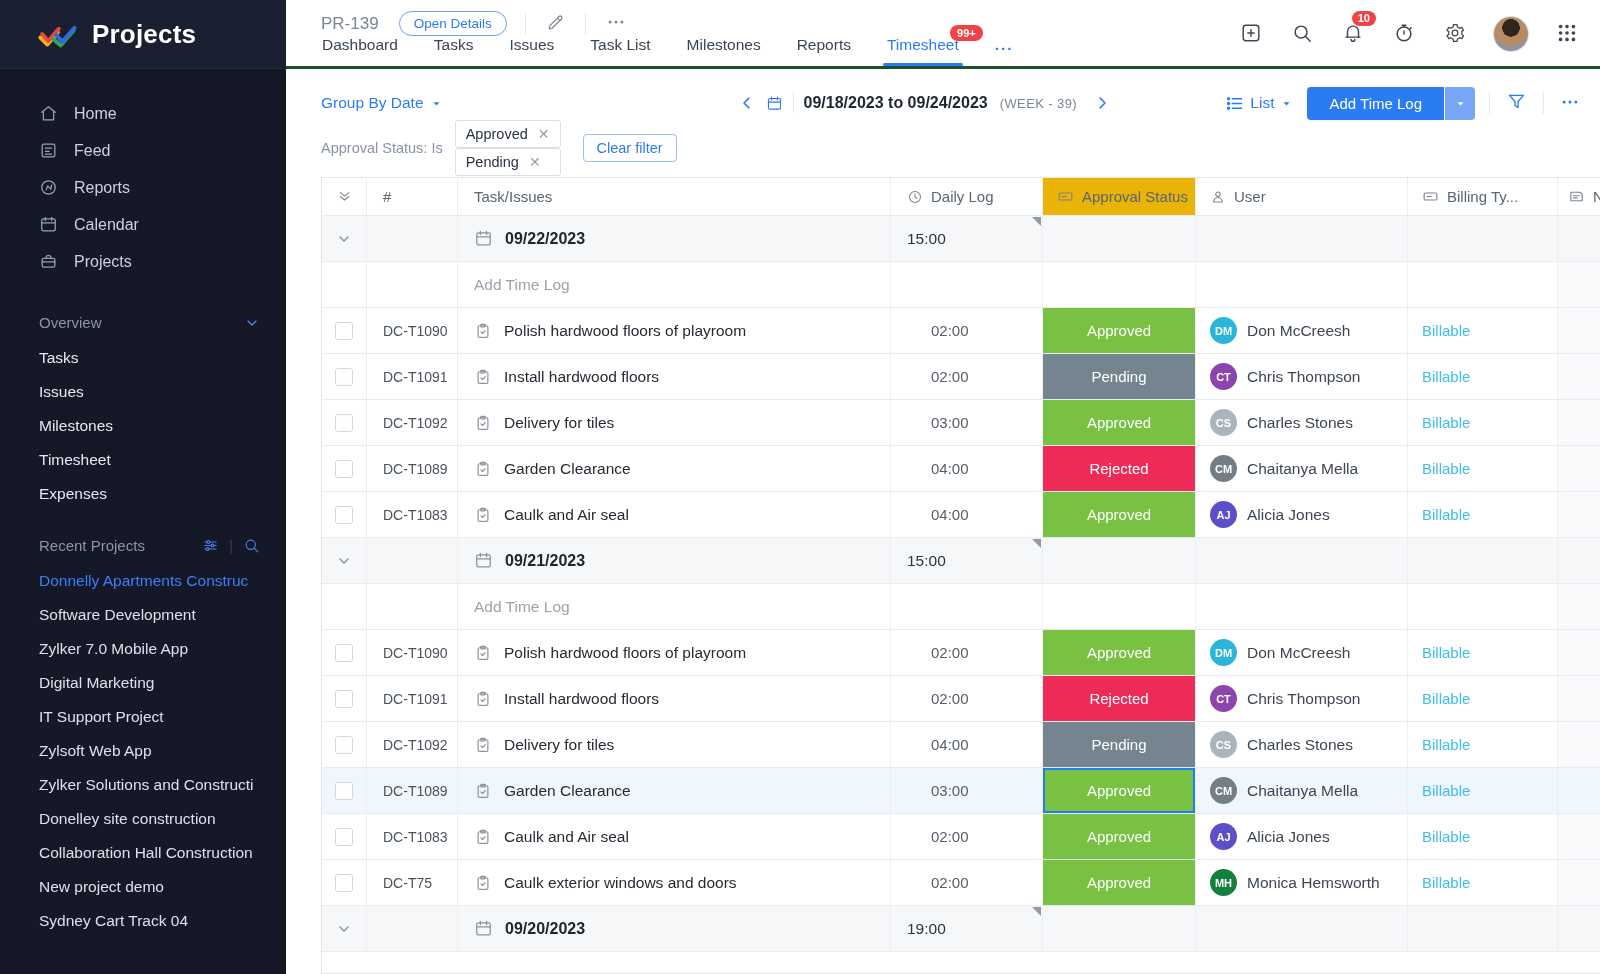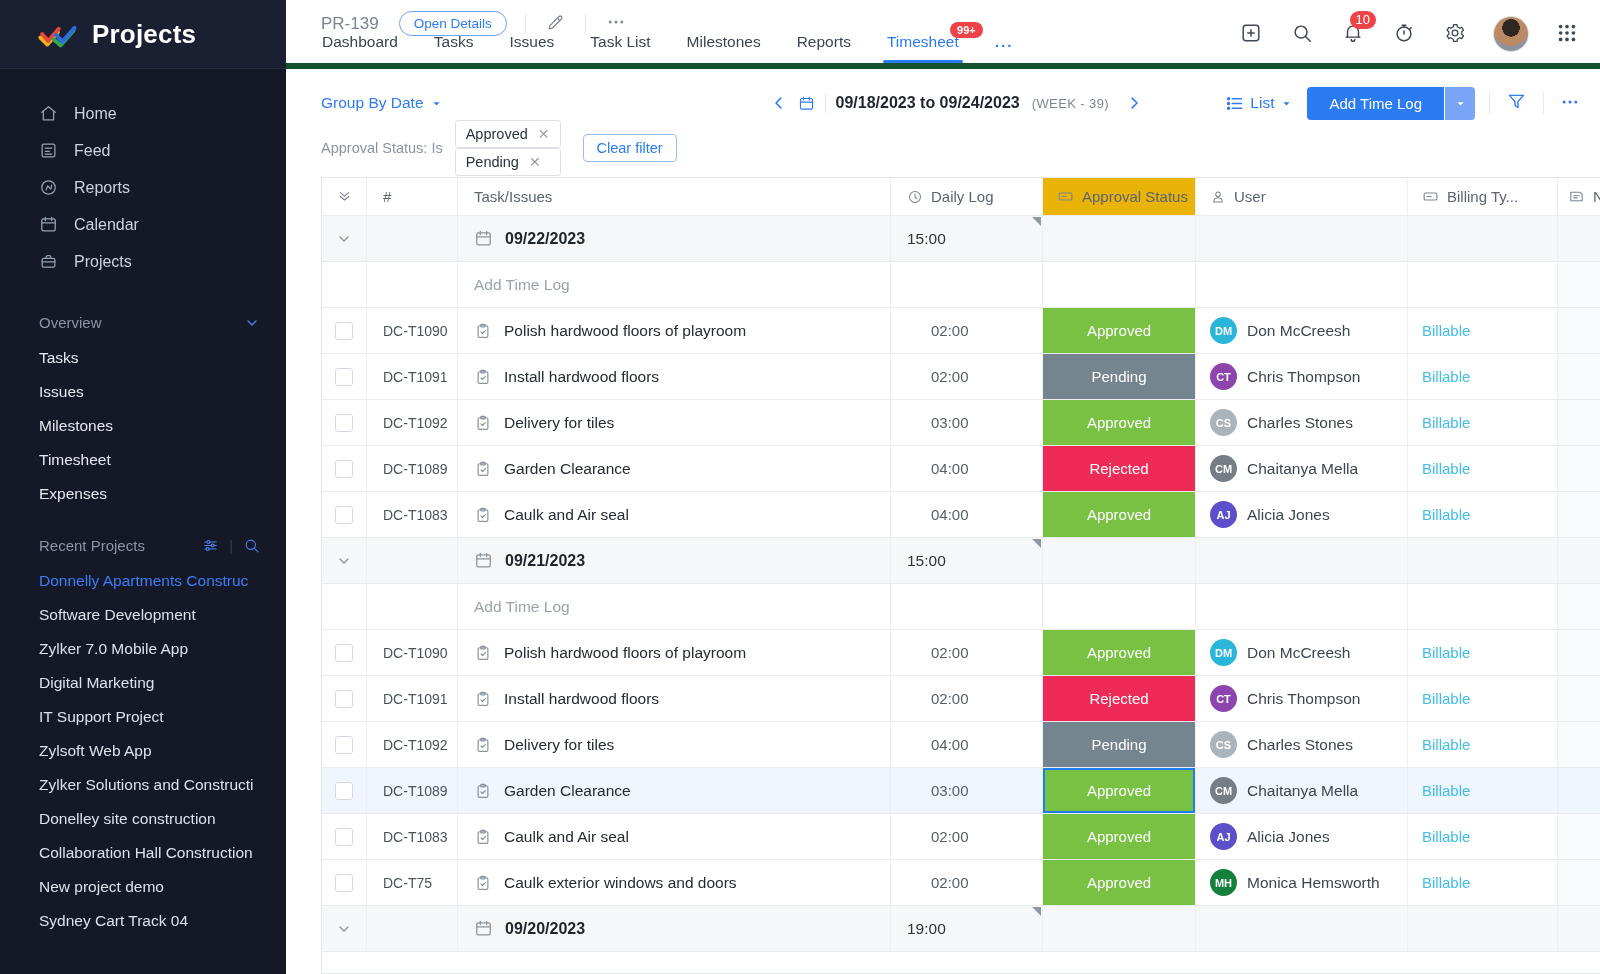--- a/index.html
+++ b/index.html
@@ -21,40 +21,40 @@
   .sec-head .ic { color:#4d82f0; }
   .sec-tools { display:flex; align-items:center; gap:10px; }
   .sec-sep { color:#3a4156; font-size:14px; }
   .sub-item { padding:8px 12px 8px 39px; color:#e6e9f0; font-size:15.5px; cursor:pointer; white-space:nowrap; overflow:hidden; }
   .proj-item { padding:8px 12px 8px 39px; color:#dde1ea; font-size:15.5px; cursor:pointer; white-space:nowrap; overflow:hidden; }
   .proj-item.active { color:#3d7ef7; }
 
   
   .main { flex:1; display:flex; flex-direction:column; min-width:0; }
 
-  .topbar { height:69px; border-bottom:6px solid #14532d; position:relative; flex:none; }
+  .topbar { height:69px; border-bottom:3px solid #14532d; position:relative; flex:none; }
   .title-row { display:flex; align-items:center; gap:10px; padding:10px 0 0 35px; }
   .proj-id { color:#7a8594; font-size:17px; }
   .proj-title { color:#1d2330; font-size:19px; font-weight:bold; }
   .open-details { margin-left:10px; border:1px solid #6ea0f5; color:#2b7bf3; font-size:13.5px; padding:4px 14px; border-radius:14px; background:#fff; cursor:pointer; font-family:inherit; }
   .tb-sep { width:1px; height:20px; background:#e3e6ea; margin:0 8px; }
   .icon-btn { background:none; border:none; cursor:pointer; color:#80889a; padding:2px; }
   .tabs-row { display:flex; align-items:flex-end; gap:36px; padding-left:36px; position:absolute; bottom:0; left:0; }
   .tab { position:relative; font-size:15.5px; color:#3a4554; padding-bottom:12px; cursor:pointer; white-space:nowrap; }
   .tab.active { color:#2b7bf3; }
   .tab.active::after { content:""; position:absolute; left:-4px; right:-4px; bottom:0; height:3px; background:#2b7bf3; border-radius:2px; }
   .tab.more { color:#2b7bf3; font-weight:bold; letter-spacing:2px; }
   .tab-badge { position:absolute; top:-11px; right:-24px; background:#ef4348; color:#fff; font-size:11px; font-weight:bold; padding:2px 7px; border-radius:9px; }
   .top-icons { position:absolute; right:20px; top:16px; display:flex; align-items:center; gap:25px; }
   .top-icons .icon-btn { color:#3e4755; position:relative; }
-  .bell-badge { position:absolute; top:-9px; right:-10px; background:#ef4348; color:#fff; font-size:13px; font-weight:normal; padding:1.5px 6px; border-radius:9px; }
+  .bell-badge { position:absolute; top:-9px; right:-10px; background:#ef4348; color:#fff; font-size:11px; font-weight:bold; padding:1.5px 6px; border-radius:9px; }
   .avatar-top { width:36px; height:36px; border-radius:50%; border:1px solid #d9dde3; background:radial-gradient(circle at 50% 32%, #2e2620 0 30%, #b98a63 31% 62%, #8d94a0 63%); cursor:pointer; }
 
   
-  .toolbar { display:flex; align-items:center; padding:16px 18px 0 35px; height:52px; flex:none;gap:32px; }
+  .toolbar { display:flex; align-items:center; padding:16px 18px 0 35px; height:52px; flex:none; }
   .blue-link { display:flex; align-items:center; gap:6px; color:#2b7bf3; font-size:15.5px; cursor:pointer; background:none; border:none; font-family:inherit; }
   .date-nav { display:flex; align-items:center; gap:10px; margin-left:295px; }
   .date-nav .ic { color:#2b7bf3; cursor:pointer; }
   .dn-sep { width:1px; height:20px; background:#e3e6ea; }
   .date-range { color:#1f2633; font-size:16px; font-weight:bold; }
   .week-label { color:#7c8796; font-size:13px; letter-spacing:.4px; margin-left:2px; }
   .toolbar-right { margin-left:auto; display:flex; align-items:center; gap:14px; }
   .add-split { display:flex; cursor:pointer; }
   .add-main { background:#2b7bf3; color:#fff; font-size:15px; border:none; padding:8px 22px; border-radius:4px 0 0 4px; cursor:pointer; font-family:inherit; }
   .add-caret { background:#78a5f6; color:#fff; border:none; width:30px; border-radius:0 4px 4px 0; margin-left:1px; cursor:pointer; display:flex; align-items:center; justify-content:center; }

